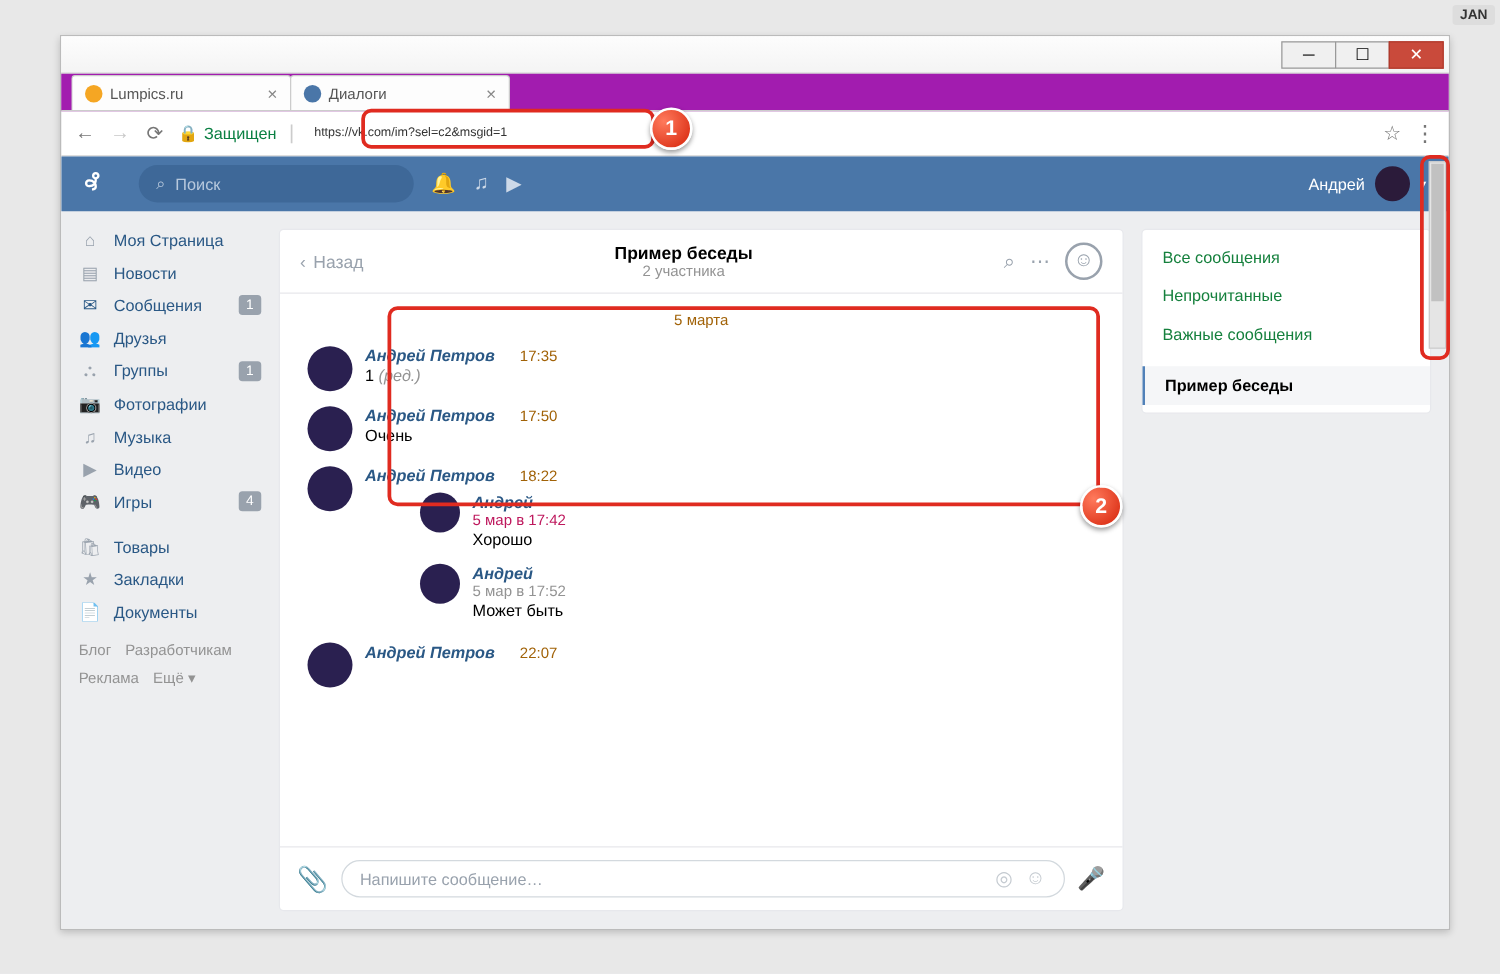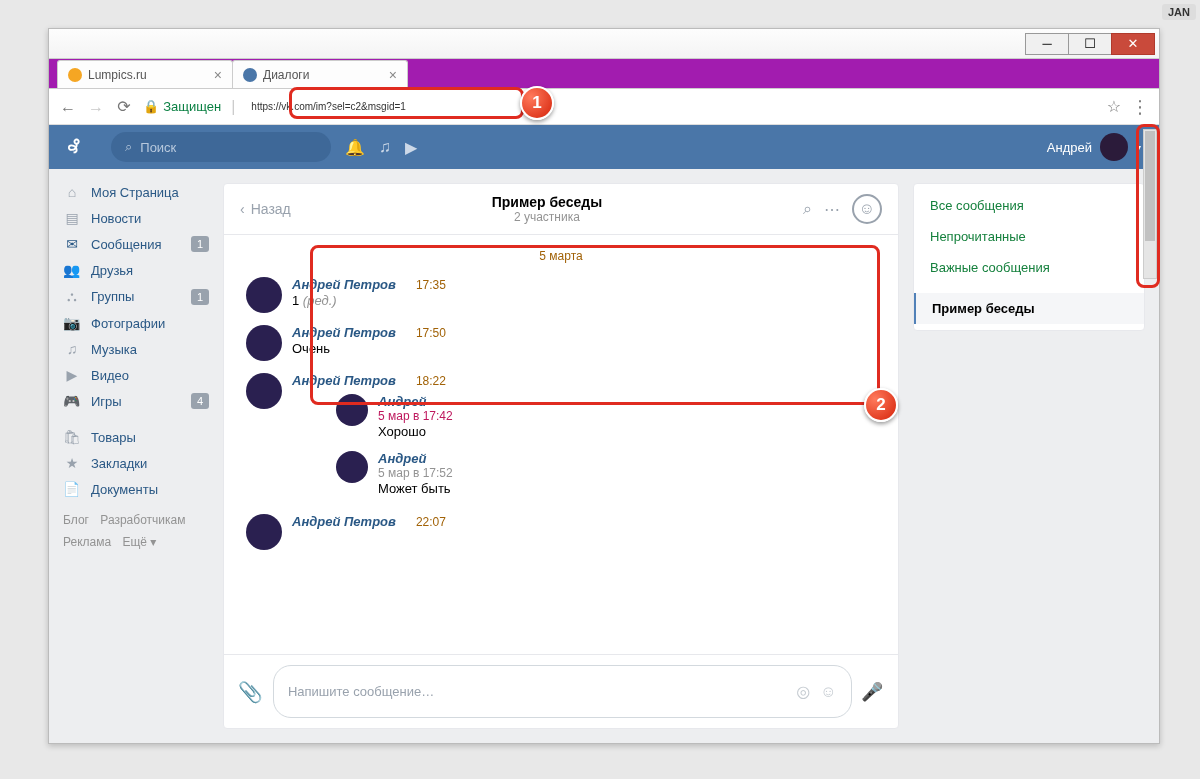--- a/index.html
+++ b/index.html
@@ -60,21 +60,21 @@
 .datediv{ text-align:center; color:#a16207; font-size:12px; padding:8px 0;}
 .msg{display:flex; gap:10px; padding:6px 0;}
 .msg .av{width:36px; height:36px; border-radius:50%; background:#2a2050; flex-shrink:0;}
 .msg .body .from{color:#2a5885; font-weight:600; font-size:13px;font-style:italic;}
 .msg .body .time{color:#a16207; font-size:12px; margin-left:20px; font-weight:normal;}
 .msg .body .txt{color:#000; margin-top:1px;}
 .msg .body .txt .edited{color:#939393;font-style:italic;}
 .nested{margin-left:44px;}
 .composer{border-top:1px solid #e7e8ec; padding:10px 14px; display:flex; align-items:center; gap:10px;}
 .composer .attach{color:#99a2ad; font-size:20px; cursor:pointer;}
-.composer .inputwrap{flex:1; border:1px solid #d3d9de; border-radius:18px; padding:16px 14px; display:flex; align-items:center; gap:10px;}
+.composer .inputwrap{flex:1; border:1px solid #d3d9de; border-radius:18px; padding:4px 14px; display:flex; align-items:center; gap:10px;}
 .composer .inputwrap .ph{color:#99a2ad; font-size:13px; flex:1;}
 .composer .inputwrap .cicon{color:#c5cbd1; font-size:16px; cursor:pointer;}
 .composer .mic{color:#99a2ad; font-size:18px; cursor:pointer;}
 
 
 .rightcol{width:232px; background:#fff; border:1px solid #e7e8ec; border-radius:4px; padding:6px 0; font-size:13px; align-self:flex-start;}
 .ritem{padding:8px 16px; color:#15803d; cursor:pointer;}
 .ritem.active{border-left:2px solid #5181b8; background:#f5f6f8; font-weight:600; color:#000;}
 
 

